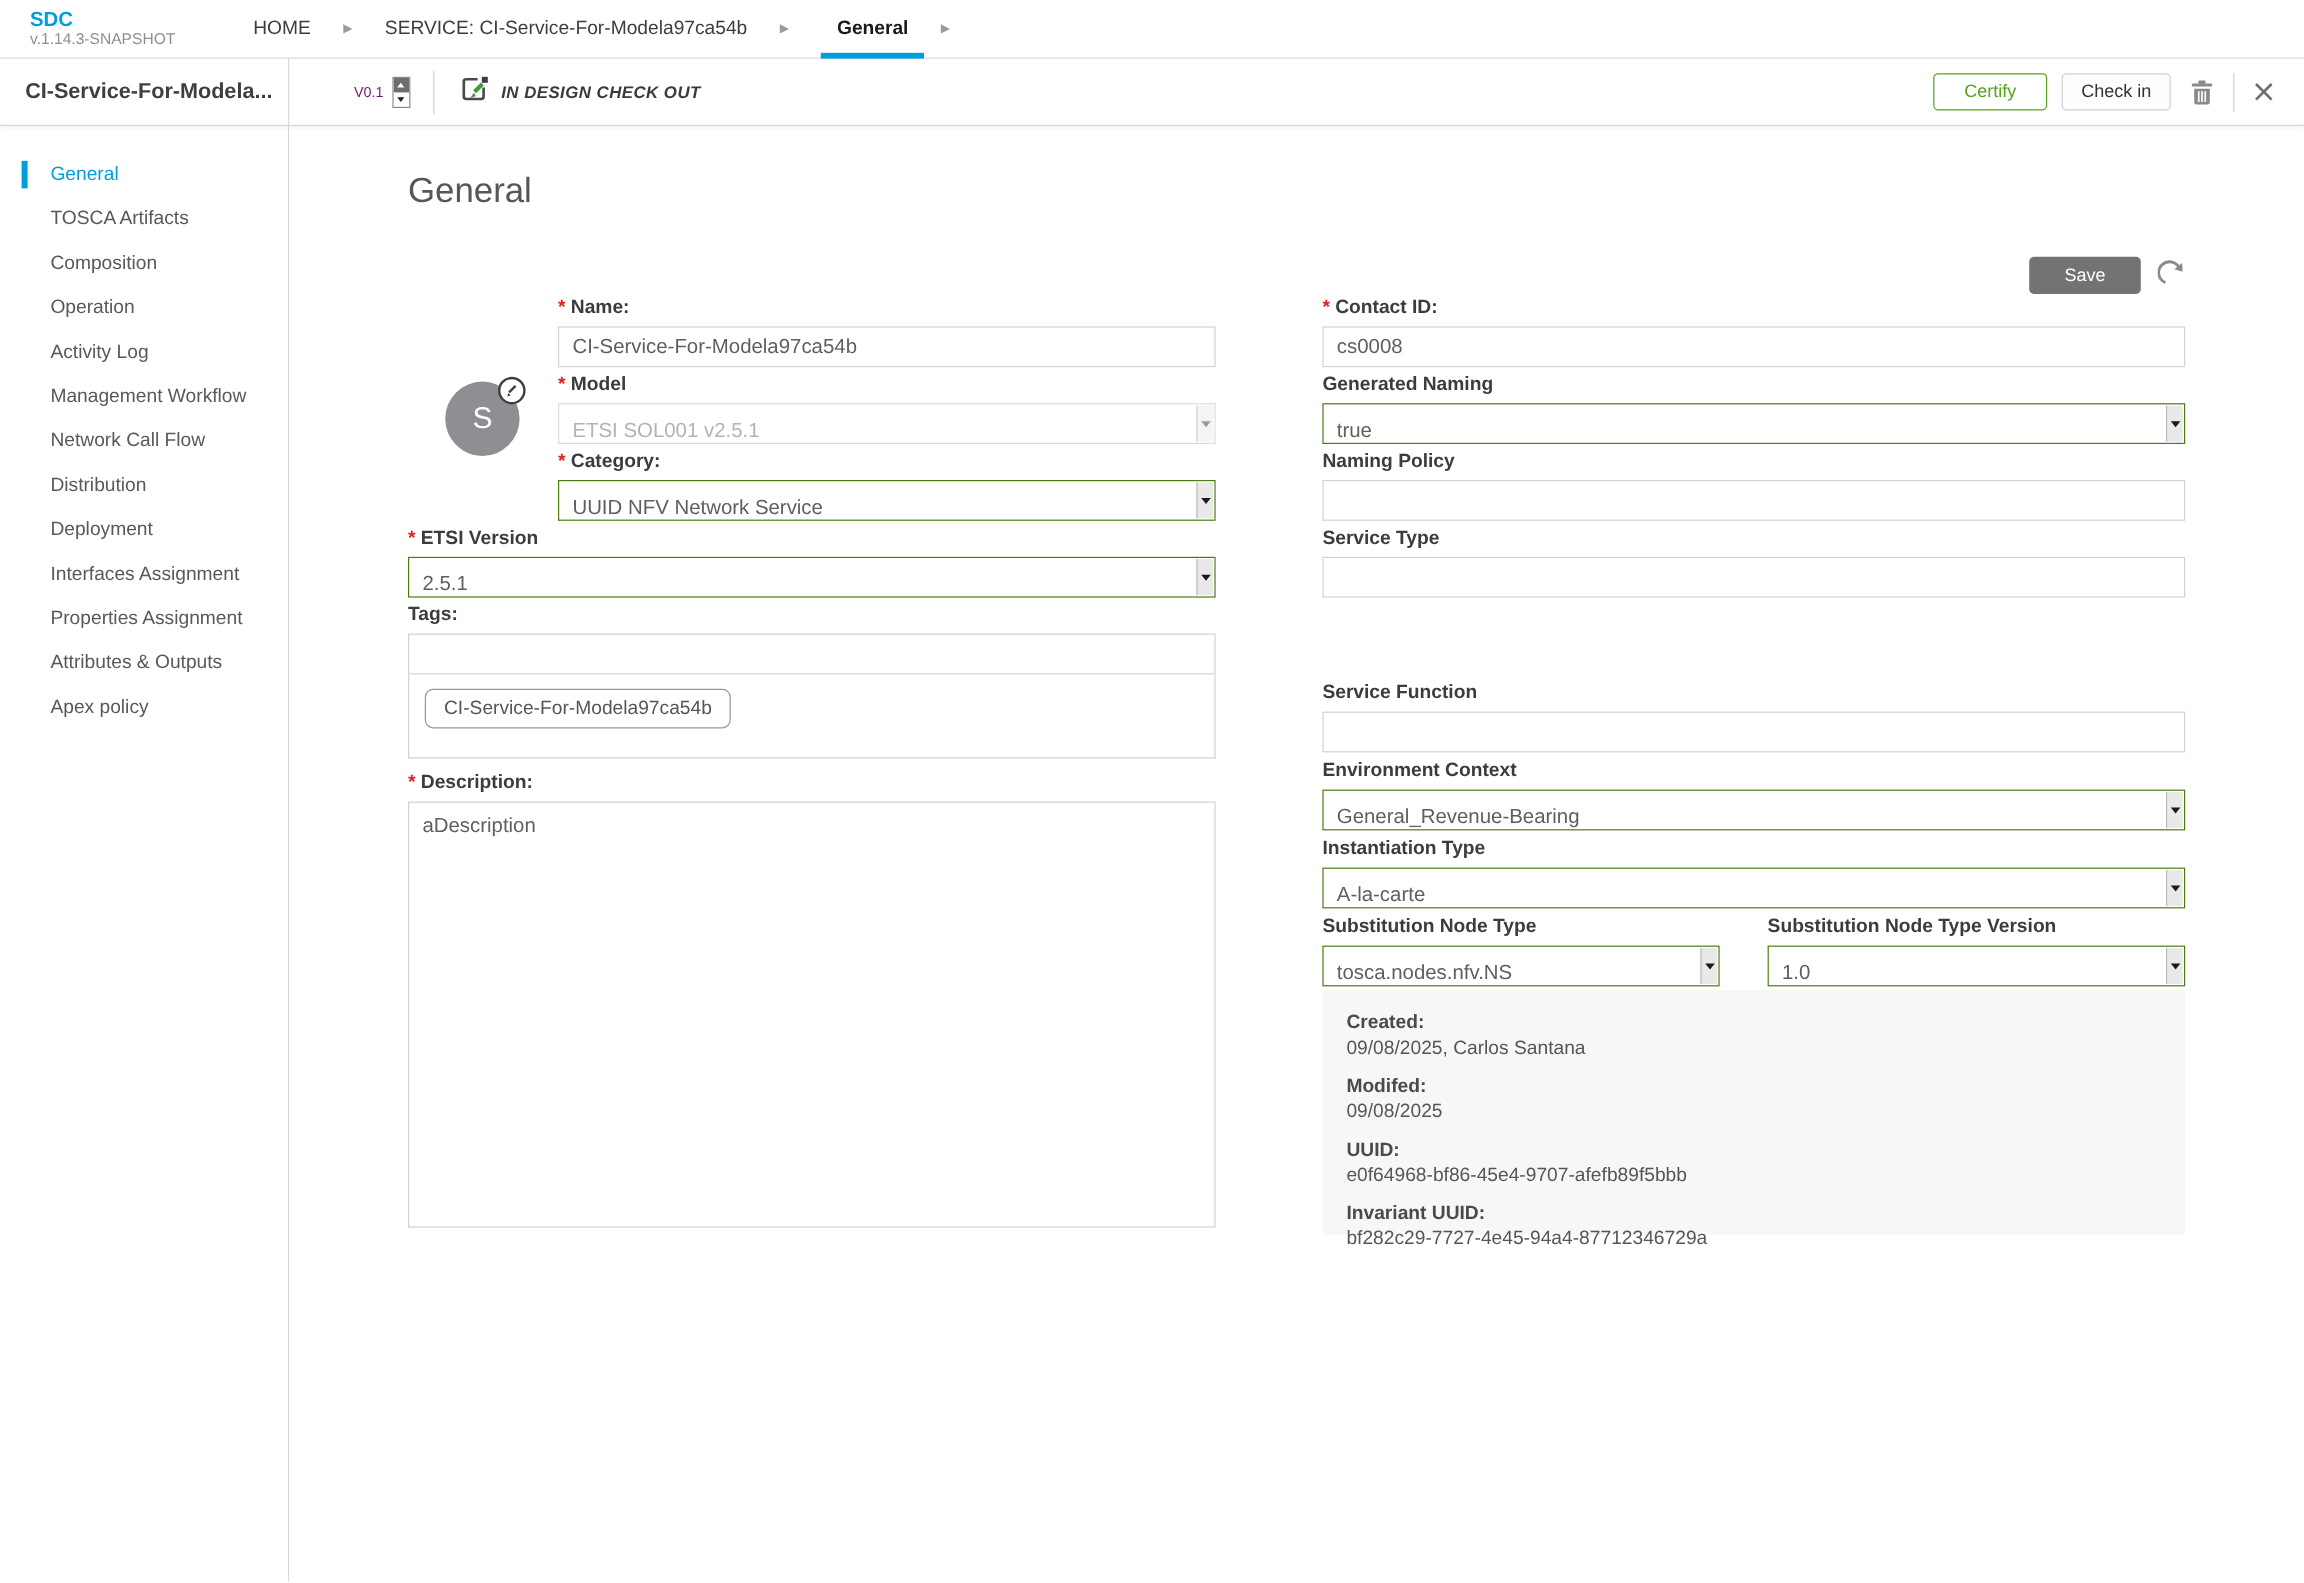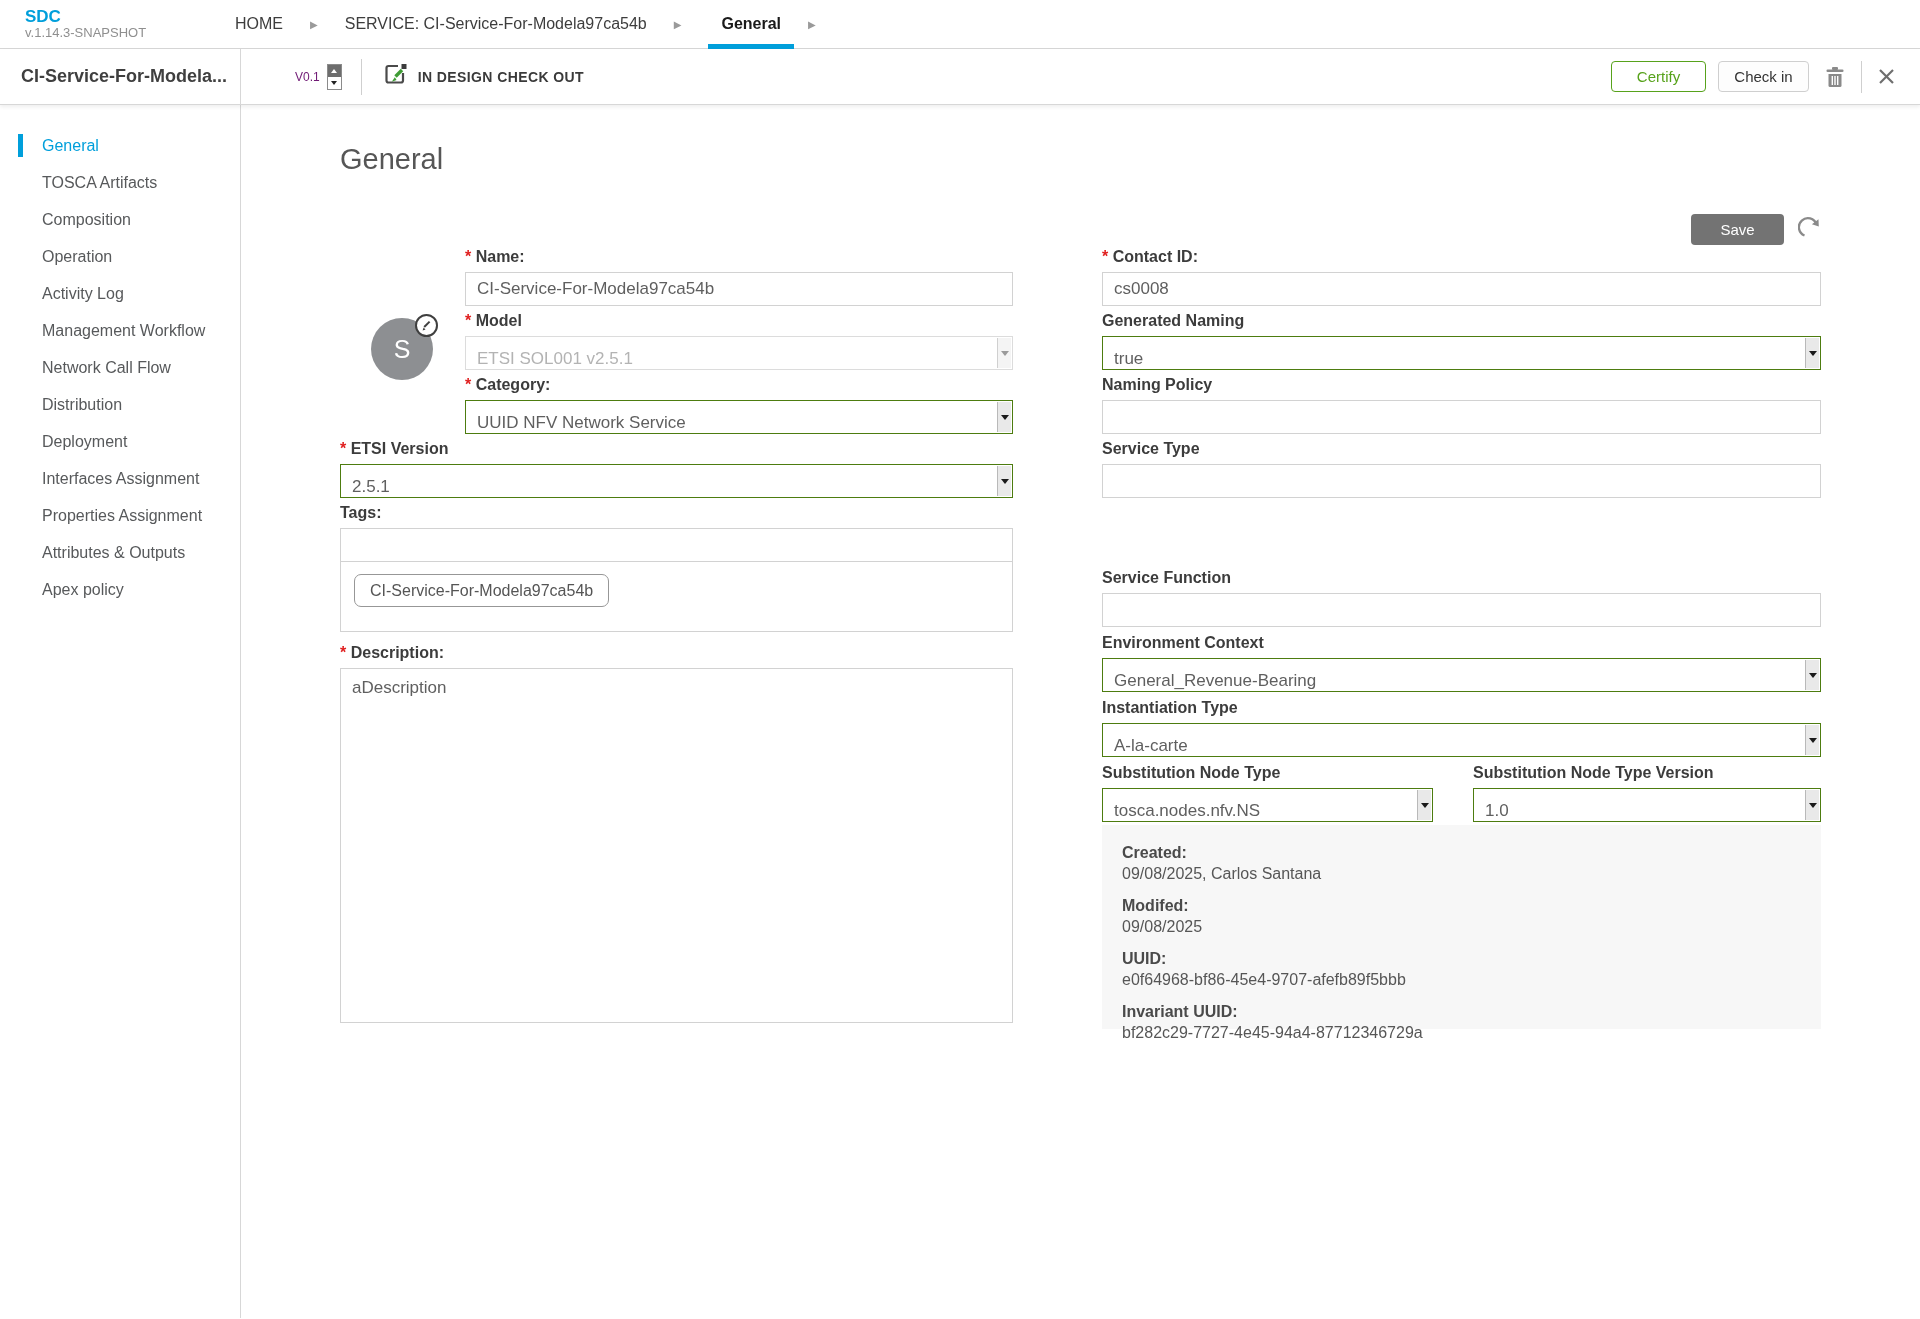--- a/index.html
+++ b/index.html
@@ -1,20 +1,20 @@
 <!DOCTYPE html>
 <html><head>
 <meta charset="utf-8">
 <style>
   * { margin:0; padding:0; box-sizing:border-box; }
   html,body { width:1920px; height:1319px; background:#fff;
     font-family:"Liberation Sans", sans-serif; color:#3c3c3c; overflow:hidden; }
 
   
-  .topnav { height:49px; border-bottom:1px solid #d7d7d7; display:flex; align-items:center; background:#fff;gap:24px; }
+  .topnav { height:49px; border-bottom:1px solid #d7d7d7; display:flex; align-items:center; background:#fff; }
   .logo-block { width:211px; padding-left:25px; }
   .logo-name { color:#009fdb; font-weight:bold; font-size:17px; line-height:18px; }
   .logo-version { color:#8f8f8f; font-size:13px; line-height:14px; }
   .crumbs { display:flex; align-items:center; height:100%; }
   .crumb { font-size:16px; color:#3d3d3d; margin-right:27px; white-space:nowrap; }
   .crumb-sep { color:#9a9a9a; font-size:10px; margin-right:27px; }
   .crumb-tab { position:relative; height:100%; display:flex; align-items:center; padding:0 13px; margin-right:14px; }
   .crumb-tab .tab-label { font-size:16px; font-weight:bold; color:#1a1a1a; }
   .crumb-tab .tab-underline { position:absolute; left:0; right:0; bottom:-1px; height:5px; background:#009fdb; }
 
@@ -26,21 +26,21 @@
   .service-name { font-size:18px; font-weight:bold; color:#3f3f3f; }
   .version-area { display:flex; align-items:center; margin-left:54px; }
   .version-label { font-size:12px; color:#701a75; }
   .version-spinner { width:15px; height:26px; border:1px solid #8b8b8b; margin-left:7px; display:flex; flex-direction:column; overflow:hidden; background:#fff; }
   .spin-up { flex:1; background:#6d6d6d; display:flex; align-items:center; justify-content:center; }
   .spin-up i { width:0; height:0; border-left:3px solid transparent; border-right:3px solid transparent; border-bottom:4px solid #fff; }
   .spin-down { flex:1; display:flex; align-items:center; justify-content:center; }
   .spin-down i { width:0; height:0; border-left:3px solid transparent; border-right:3px solid transparent; border-top:4px solid #222; }
   .vdiv { width:1px; height:36px; background:#cfcfcf; margin:0 19px; }
   .status-area { display:flex; align-items:center; }
-  .status-text { font-size:14px; font-weight:bold; color:#3a3a3a; letter-spacing:.4px; margin-left:10px; }
+  .status-text { font-size:14px; font-weight:bold; color:#3a3a3a; letter-spacing:.4px; margin-left:10px;font-style:italic; }
   .actions { margin-left:auto; display:flex; align-items:center; padding-right:25px; }
   .btn { height:31px; border-radius:4px; font-size:15px; font-family:inherit; cursor:pointer; background:#fff; }
   .btn-certify { width:95px; border:1px solid #57a21b; color:#57a21b; margin-right:12px; }
   .btn-checkin { width:91px; border:1px solid #cfcfcf; color:#333; background:#fdfdfd; margin-right:16px; }
   .icon-btn { background:none; border:none; cursor:pointer; display:flex; align-items:center; }
   .actions .vdiv2 { width:1px; height:32px; background:#cfcfcf; margin:0 16px; }
 
   
   .page { display:flex; height:1213px; }
   .sidebar { width:241px; border-right:1px solid #d7d7d7; padding-top:22px; }

